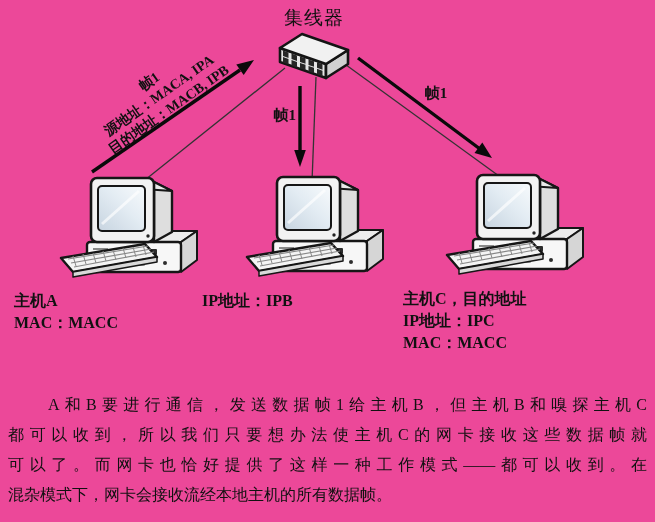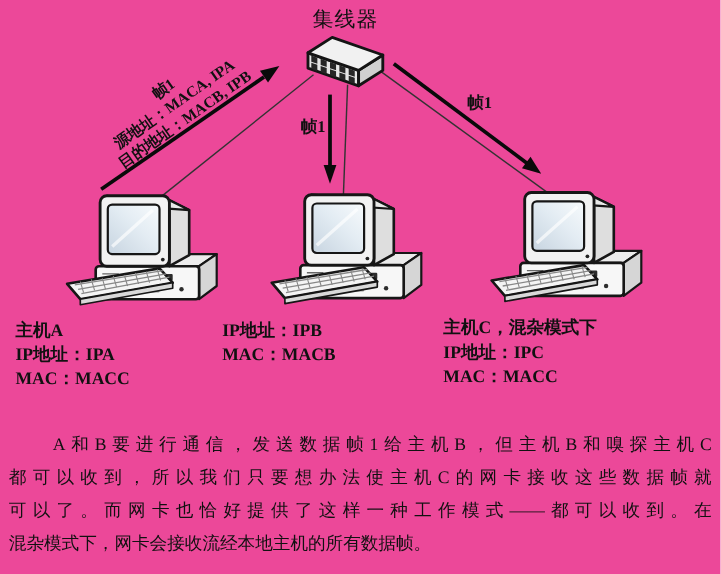--- a/index.html
+++ b/index.html
@@ -122,29 +122,27 @@
     <div>帧1</div>
     <div>源地址：MACA, IPA</div>
     <div>目的地址：MACB, IPB</div>
   </div>
 
   <div class="frame-label frame-label-b">帧1</div>
   <div class="frame-label frame-label-c">帧1</div>
 
   <div class="host-info host-a">
     <div class="host-name">主机A</div>
-    <div class="host-ip">IP地址：IPA</div>
     <div class="host-mac">MAC：MACC</div>
   </div>
   <div class="host-info host-b">
     <div class="host-ip">IP地址：IPB</div>
-    <div class="host-mac">MAC：MACB</div>
   </div>
   <div class="host-info host-c">
-    <div class="host-name">主机C，混杂模式下</div>
+    <div class="host-name">主机C，目的地址</div>
     <div class="host-ip">IP地址：IPC</div>
     <div class="host-mac">MAC：MACC</div>
   </div>
 
   <div class="body-text">
     <div class="pline pline-first">A和B要进行通信，发送数据帧1给主机B，但主机B和嗅探主机C</div>
     <div class="pline">都可以收到，所以我们只要想办法使主机C的网卡接收这些数据帧就</div>
     <div class="pline">可以了。而网卡也恰好提供了这样一种工作模式——都可以收到。在</div>
     <div class="pline plast">混杂模式下，网卡会接收流经本地主机的所有数据帧。</div>
   </div>

